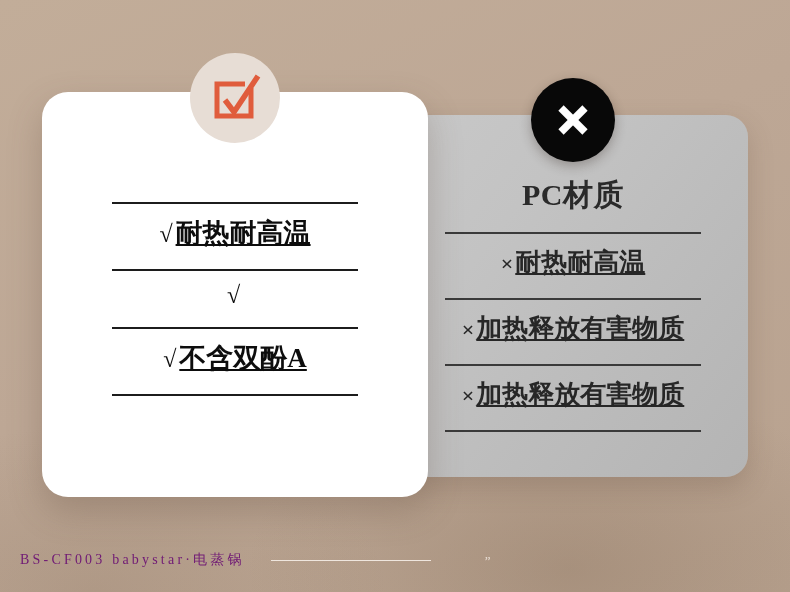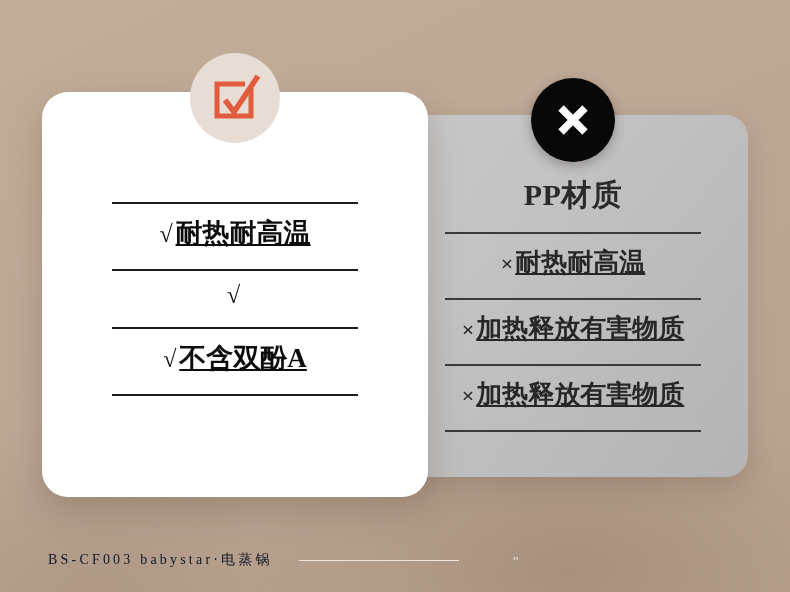--- a/index.html
+++ b/index.html
@@ -155,24 +155,24 @@
   #footer {
     position: absolute;
     left: 0;
     right: 0;
     top: 540px;
     height: 40px;
     display: flex;
     align-items: center;
   }
   #footer-code {
-    margin-left: 48px;
+    margin-left: 20px;
     font-size: 14px;
     letter-spacing: 3.2px;
-    color: #0f172a;
+    color: #701a75;
     white-space: nowrap;
   }
   #footer-rule {
     flex: 0 0 auto;
     width: 160px;
     height: 1px;
     background: #efe6de;
     margin-left: 26px;
   }
   #footer-quote {
@@ -185,21 +185,21 @@
 </style>
 </head>
 <body>
 
 <div id="stage">
 
   <div id="bg-sheen"></div>
 
   <div class="card" id="card-pc">
     <div class="card-inner">
-      <div class="card-title" id="title-pc">PP材质</div>
+      <div class="card-title" id="title-pc">PC材质</div>
       <div class="rule"></div>
       <ul class="feature-list" id="list-pc">
         <li>
           <div class="feature-row">
             <span class="mark">×</span>
             <span class="label">耐热耐高温</span>
           </div>
           <div class="rule"></div>
         </li>
         <li>

